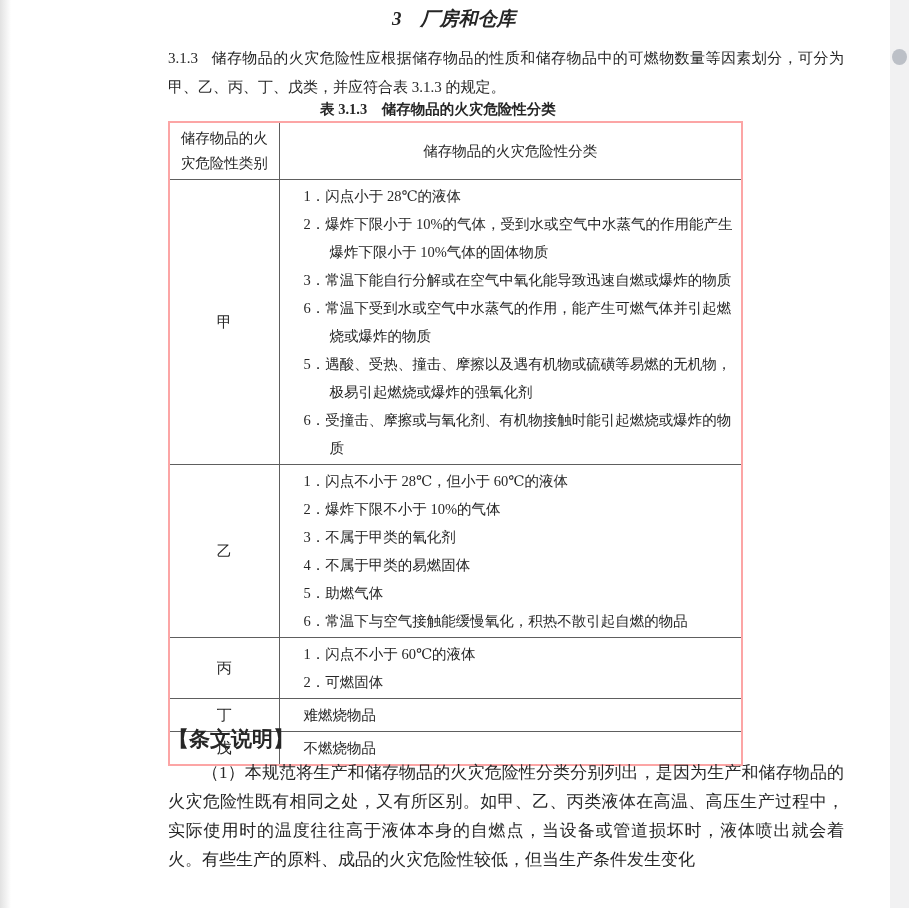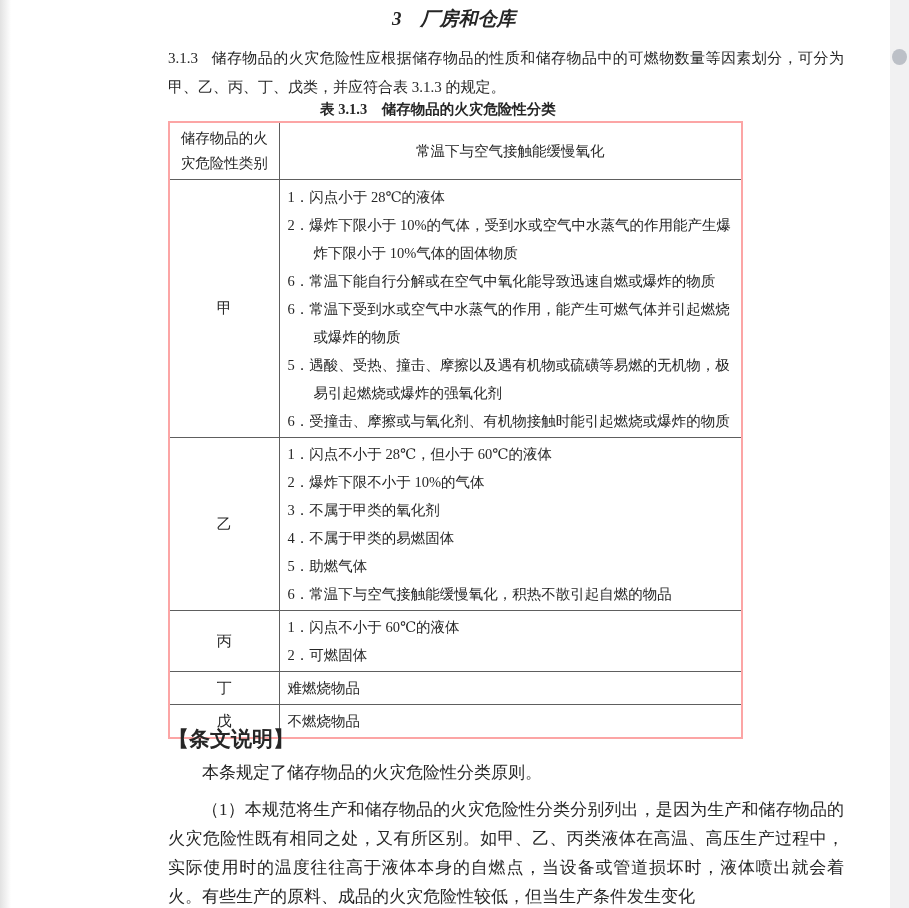--- a/index.html
+++ b/index.html
@@ -62,21 +62,21 @@
     height: 56px;
   }
   col.col-cat { width: 110px; }
   col.col-feat { width: 463px; }
   td.cat {
     text-align: center; vertical-align: middle;
     font-size: 15px;
   }
   td.feat {
     vertical-align: middle;
-    padding: 2px 6px 2px 8px;
+    padding: 2px 6px 2px 24px;
     line-height: 28px;
   }
   td.feat .item { padding-left: 26px; text-indent: -26px; }
   .commentary {
     position: absolute; top: 729px; left: 0; width: 676px;
   }
   .commentary-heading {
     margin: 0; font-size: 21px; font-weight: bold; line-height: 21px;
   }
   .commentary p {
@@ -99,30 +99,30 @@
     <div class="table-caption">表 3.1.3　储存物品的火灾危险性分类</div>
 
     <table class="hazard-table">
       <colgroup>
           <col class="col-cat">
           <col class="col-feat">
         </colgroup>
       <thead>
         <tr>
           <th>储存物品的火灾危险性类别</th>
-          <th>常温下与空气接触能缓慢氧化</th>
+          <th>储存物品的火灾危险性分类</th>
         </tr>
       </thead>
       <tbody>
           <tr style="height: 258px;">
             <td class="cat">甲</td>
             <td class="feat">
               <div class="item">1．闪点小于 28℃的液体</div>
               <div class="item">2．爆炸下限小于 10%的气体，受到水或空气中水蒸气的作用能产生爆炸下限小于 10%气体的固体物质</div>
-              <div class="item">6．常温下能自行分解或在空气中氧化能导致迅速自燃或爆炸的物质</div>
+              <div class="item">3．常温下能自行分解或在空气中氧化能导致迅速自燃或爆炸的物质</div>
               <div class="item">6．常温下受到水或空气中水蒸气的作用，能产生可燃气体并引起燃烧或爆炸的物质</div>
               <div class="item">5．遇酸、受热、撞击、摩擦以及遇有机物或硫磺等易燃的无机物，极易引起燃烧或爆炸的强氧化剂</div>
               <div class="item">6．受撞击、摩擦或与氧化剂、有机物接触时能引起燃烧或爆炸的物质</div>
             </td>
           </tr>
           <tr style="height: 172px;">
             <td class="cat">乙</td>
             <td class="feat">
               <div class="item">1．闪点不小于 28℃，但小于 60℃的液体</div>
               <div class="item">2．爆炸下限不小于 10%的气体</div>
@@ -149,21 +149,20 @@
             <td class="cat">戊</td>
             <td class="feat">
               <div class="item">不燃烧物品</div>
             </td>
           </tr>
         </tbody>
     </table>
 
     <div class="commentary">
       <div class="commentary-heading">【条文说明】</div>
-      <p>本条规定了储存物品的火灾危险性分类原则。</p>
       <p>（1）本规范将生产和储存物品的火灾危险性分类分别列出，是因为生产和储存物品的火灾危险性既有相同之处，又有所区别。如甲、乙、丙类液体在高温、高压生产过程中，实际使用时的温度往往高于液体本身的自燃点，当设备或管道损坏时，液体喷出就会着火。有些生产的原料、成品的火灾危险性较低，但当生产条件发生变化</p>
     </div>
   </div>
 
   <div class="scroll-track" style="background: rgb(241, 241, 242);">
     <div class="scroll-thumb" style="background: rgb(188, 192, 199);"></div>
   </div>
 </div>
 
 </body></html>

